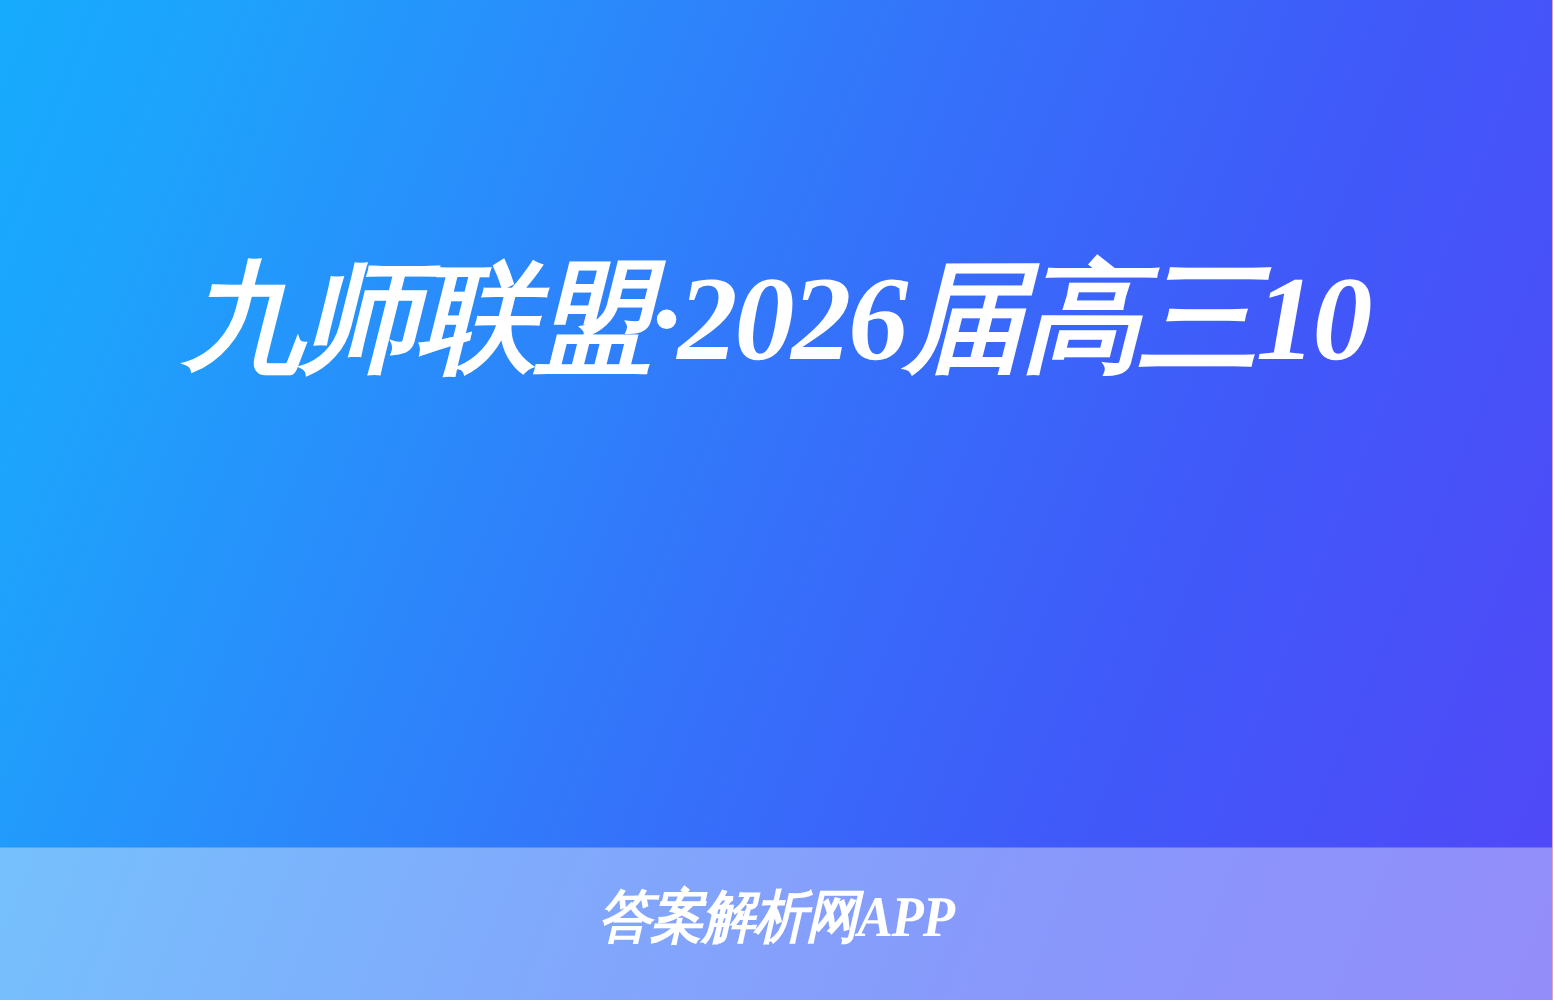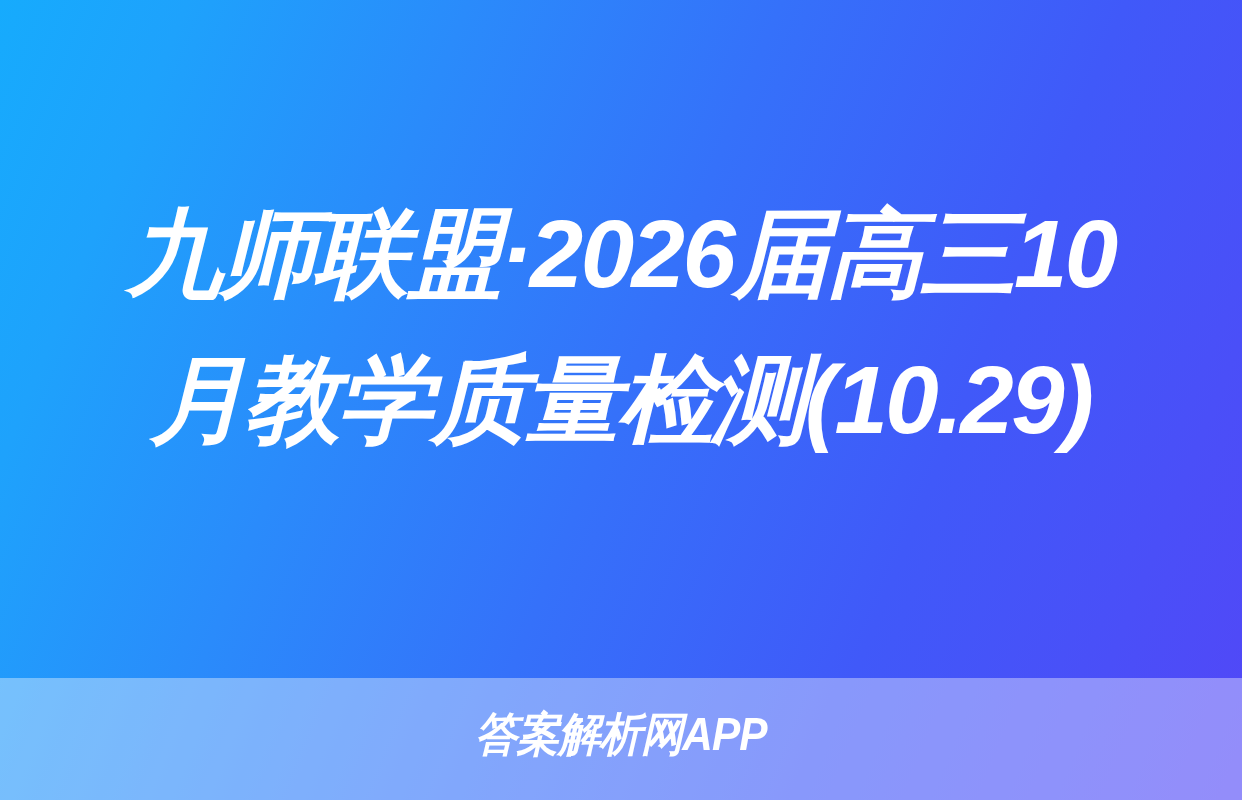--- a/index.html
+++ b/index.html
@@ -6,21 +6,21 @@
     margin: 0;
     padding: 0;
     background: #ffffff;
   }
 
   #cover-card {
     position: relative;
     width: 1242px;
     height: 800px;
     overflow: hidden;
-    font-family: Liberation Sans, sans-serif;
+    font-family: Liberation Serif, serif;
     background-color: #ef4444;
   }
 
   
   #gradient-backdrop {
     position: absolute;
     inset: 0;
     background: linear-gradient(112deg,
                 #16abfd 0%,
                 #1ea2fc 12%,
@@ -86,18 +86,17 @@
 <body>
 
 <div id="cover-card">
 
   <div id="gradient-backdrop"></div>
 
   <div id="bottom-overlay-band"></div>
 
   <div id="title-block">
     <span class="title-line" id="title-line-1">九师联盟·2026届高三10</span>
-    <span class="title-line" id="title-line-2">月教学质量检测(10.29)</span>
   </div>
 
   <div id="watermark">答案解析网APP</div>
 
 </div>
 
 </body></html>

